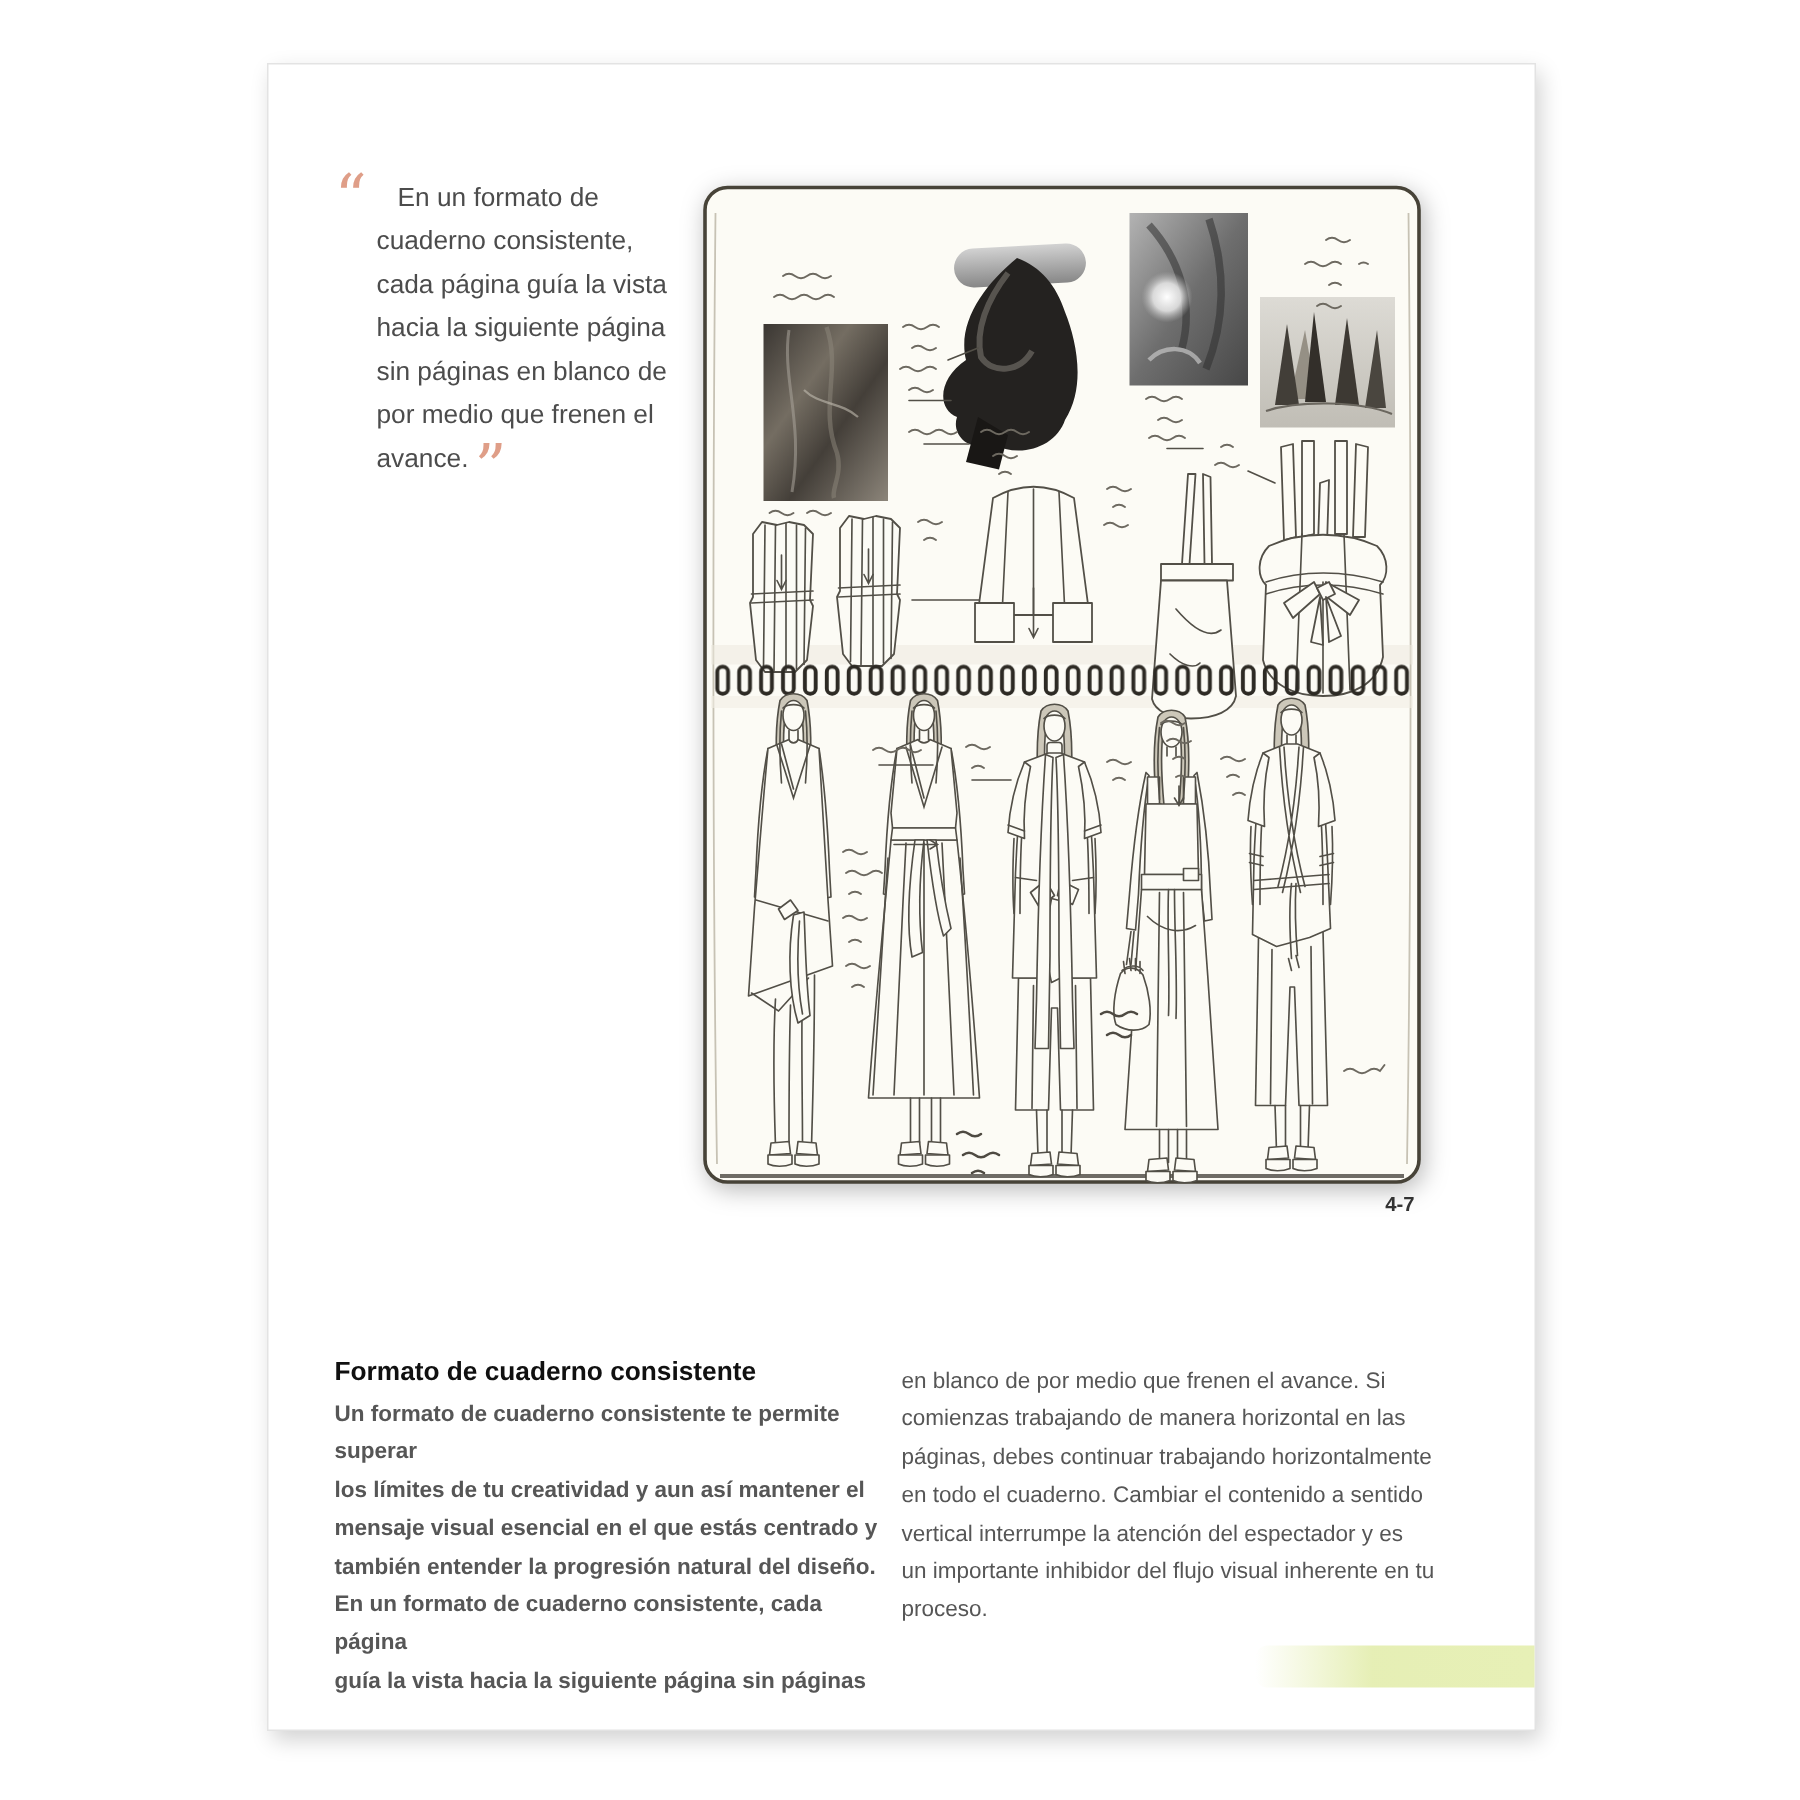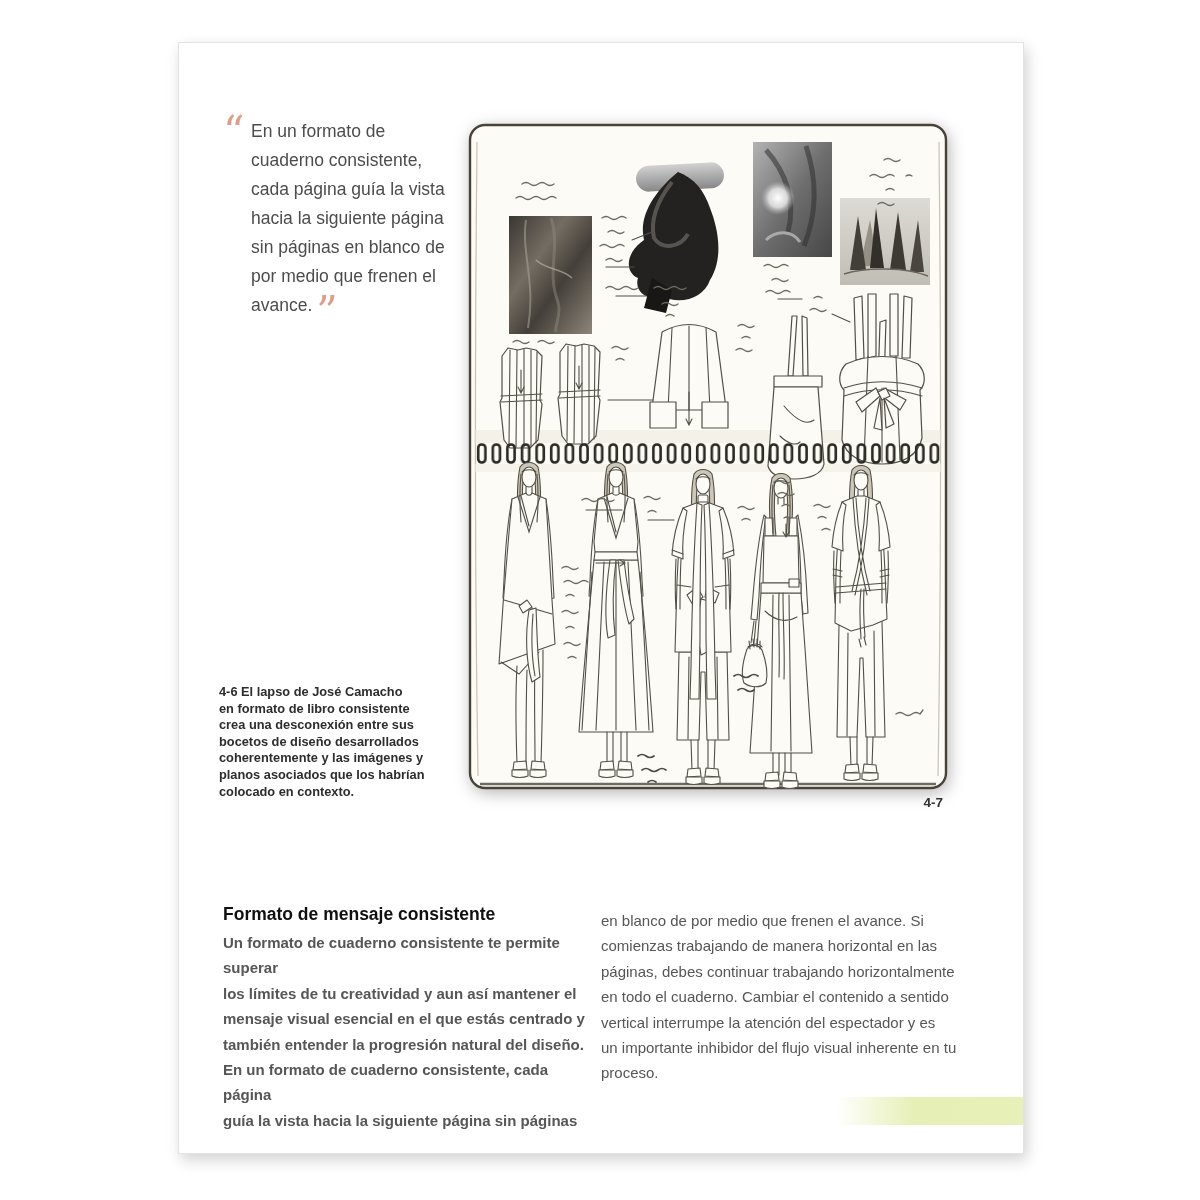--- a/index.html
+++ b/index.html
@@ -4,21 +4,21 @@
 <style>
   html,body{margin:0;padding:0;background:#ffffff;}
   .canvas{position:relative;width:1200px;height:1200px;background:#ffffff;
           font-family:"Liberation Sans",sans-serif;overflow:hidden;}
   .page{position:absolute;left:178px;top:42px;width:844px;height:1110px;background:#ffffff;
         border:1px solid #e3e3e3;box-shadow:3px 6px 14px rgba(0,0,0,.18);}
 
   
   .pull-quote{position:absolute;left:44px;top:74px;width:252px;padding-left:28px;
               color:#4c4c4c;font-size:17.5px;line-height:29px;}
-  .pq-text{white-space:pre-line;}
+  .pq-text{white-space:pre-line;margin-left:14px;}
   .openq{position:absolute;left:0;top:15px;font-family:"DejaVu Serif",serif;
          font-size:42px;line-height:0;color:#df9e88;letter-spacing:-3px;}
   .closeq{font-family:"DejaVu Serif",serif;font-size:42px;line-height:0;color:#df9e88;
           vertical-align:-15px;margin-left:4px;letter-spacing:-3px;}
 
   
   .figure-wrap{position:absolute;left:287px;top:77px;width:484px;height:673px;}
   .figure-wrap svg{display:block;width:100%;height:100%;
                    filter:drop-shadow(2px 4px 8px rgba(0,0,0,.28));}
   .fig-number{position:absolute;top:752px;right:80px;font-size:13.5px;font-weight:bold;color:#333;}
@@ -323,29 +323,22 @@
             <path class="scribb" d="M268,556 q4,-3 8,0 t8,0 t8,0 M272,570 q4,-3 8,0 t8,0"></path>
             <path class="scrib" d="M430,594 q4,-3 8,0 t8,0 t8,0 l3,-4"></path>
             <path class="scribb" d="M172,636 q4,-3 8,0 t8,0 M176,650 q4,-3 8,0 t8,0 t8,0 M182,662 q4,-3 8,0"></path>
           </g>
         </g>
       </svg>
     </div>
 
     <div class="fig-number">4-7</div>
 
-    <div class="caption">4-6 El lapso de José Camacho
-en formato de libro consistente
-crea una desconexión entre sus
-bocetos de diseño desarrollados
-coherentemente y las imágenes y
-planos asociados que los habrían
-colocado en contexto.</div>
-
-    <h2 class="section-heading">Formato de mensaje consistente</h2>
+
+    <h2 class="section-heading">Formato de cuaderno consistente</h2>
     <p class="col col-left">Un formato de cuaderno consistente te permite superar
 los límites de tu creatividad y aun así mantener el
 mensaje visual esencial en el que estás centrado y
 también entender la progresión natural del diseño.
 En un formato de cuaderno consistente, cada página
 guía la vista hacia la siguiente página sin páginas</p>
     <p class="col col-right">en blanco de por medio que frenen el avance. Si
 comienzas trabajando de manera horizontal en las
 páginas, debes continuar trabajando horizontalmente
 en todo el cuaderno. Cambiar el contenido a sentido

